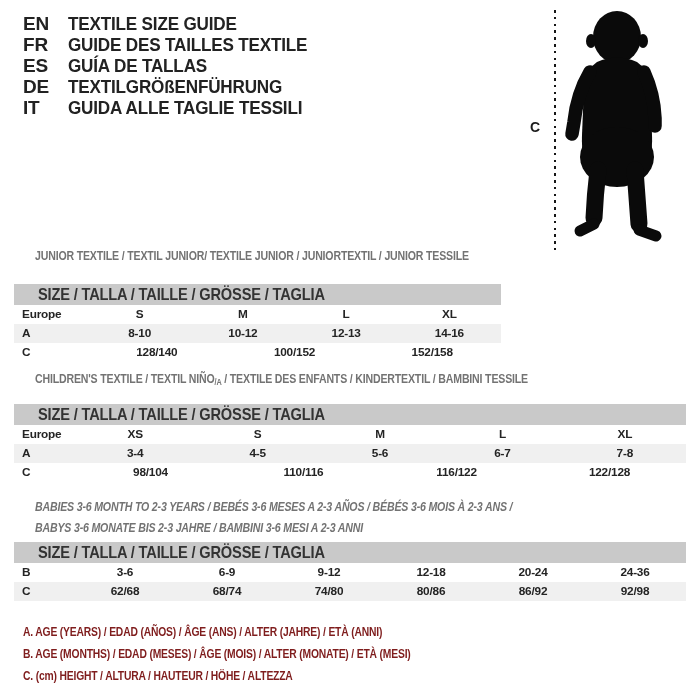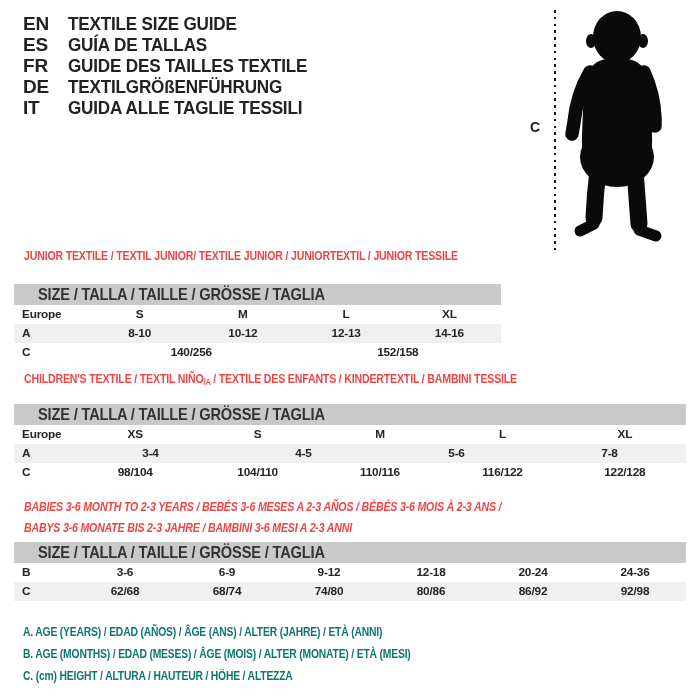--- a/index.html
+++ b/index.html
@@ -40,55 +40,55 @@
     width: 2px; height: 240px;
     background-image: repeating-linear-gradient(to bottom, #161616 0px, #161616 2.5px, transparent 2.5px, transparent 6.8px);
   }
   .measure-label {
     position: absolute; left: 0px; top: 113px;
     font-size: 14px; color: #1b1b1b;
   }
   .silhouette { position: absolute; left: 34px; top: 4px; }
 
   
-  .sec-title { position: absolute; left: 24px; font-size: 12.3px; color: #ef4444; }
+  .sec-title { position: absolute; left: 35px; font-size: 12.3px; color: #737373; }
   .sub { font-size: 8.5px; vertical-align: -2px; }
 
   
   .size-table { position: absolute; left: 14px; }
   .st-header {
     height: 21px; line-height: 21px;
     padding-left: 24px;
     font-size: 17px;
     color: #333333;
     box-sizing: border-box;
   }
   .st-row { display: flex; height: 19px; line-height: 19px; font-size: 11.8px; color: #242424; align-items: flex-end; }
   .st-label { box-sizing: border-box; padding-left: 8px; flex: 0 0 auto; }
   .st-cell { flex: 1 1 0; text-align: center; }
 
   
   .footnotes { position: absolute; left: 23px; top: 621px; }
-  .foot-line { line-height: 22px; font-size: 12px; color: #0f766e; }
+  .foot-line { line-height: 22px; font-size: 12px; color: #7f1d1d; }
 </style>
 </head>
 <body>
 
 <div class="lang-block">
   <div class="lang-row">
     <span class="lang-code">EN</span>
     <span class="cond90">TEXTILE SIZE GUIDE</span>
   </div>
   <div class="lang-row">
+    <span class="lang-code">FR</span>
+    <span class="cond90">GUIDE DES TAILLES TEXTILE</span>
+  </div>
+  <div class="lang-row">
     <span class="lang-code">ES</span>
     <span class="cond90">GUÍA DE TALLAS</span>
-  </div>
-  <div class="lang-row">
-    <span class="lang-code">FR</span>
-    <span class="cond90">GUIDE DES TAILLES TEXTILE</span>
   </div>
   <div class="lang-row">
     <span class="lang-code">DE</span>
     <span class="cond90">TEXTILGRÖßENFÜHRUNG</span>
   </div>
   <div class="lang-row">
     <span class="lang-code">IT</span>
     <span class="cond90">GUIDA ALLE TAGLIE TESSILI</span>
   </div>
 </div>
@@ -131,21 +131,22 @@
   </div>
   <div class="st-row" style="background:#f0f0f0;">
     <span class="st-label" style="width:74px;">A</span>
     <span class="st-cell">8-10</span>
     <span class="st-cell">10-12</span>
     <span class="st-cell">12-13</span>
     <span class="st-cell">14-16</span>
   </div>
   <div class="st-row">
     <span class="st-label" style="width:74px;">C</span>
-    <span class="st-cell">140/256</span>
+    <span class="st-cell">128/140</span>
+    <span class="st-cell">100/152</span>
     <span class="st-cell">152/158</span>
   </div>
 </div>
 
 <div class="sec-title" style="top:372px;">
   <span class="cond"><span>CHILDREN'S TEXTILE / TEXTIL NIÑO</span><span class="sub">/A</span><span> / TEXTILE DES ENFANTS / KINDERTEXTIL / BAMBINI TESSILE</span></span>
 </div>
 <div class="size-table" style="top:404px; width:672px;">
   <div class="st-header" style="background:#c9c9c9;">
     <span class="cond">SIZE / TALLA / TAILLE / GRÖSSE / TAGLIA</span>
@@ -156,26 +157,26 @@
     <span class="st-cell">S</span>
     <span class="st-cell">M</span>
     <span class="st-cell">L</span>
     <span class="st-cell">XL</span>
   </div>
   <div class="st-row" style="background:#f0f0f0;">
     <span class="st-label" style="width:60px;">A</span>
     <span class="st-cell">3-4</span>
     <span class="st-cell">4-5</span>
     <span class="st-cell">5-6</span>
+    <span class="st-cell">6-7</span>
     <span class="st-cell">7-8</span>
   </div>
   <div class="st-row">
     <span class="st-label" style="width:60px;">C</span>
     <span class="st-cell">98/104</span>
-    <span class="st-cell">104/110</span>
     <span class="st-cell">110/116</span>
     <span class="st-cell">116/122</span>
     <span class="st-cell">122/128</span>
   </div>
 </div>
 
 <div class="sec-title" style="top:497px; line-height:21px;font-style:italic;">
   <div><span class="cond">BABIES 3-6 MONTH TO 2-3 YEARS / BEBÉS 3-6 MESES A 2-3 AÑOS / BÉBÉS 3-6 MOIS À 2-3 ANS /</span></div>
   <div><span class="cond">BABYS 3-6 MONATE BIS 2-3 JAHRE / BAMBINI 3-6 MESI A 2-3 ANNI</span></div>
 </div>

